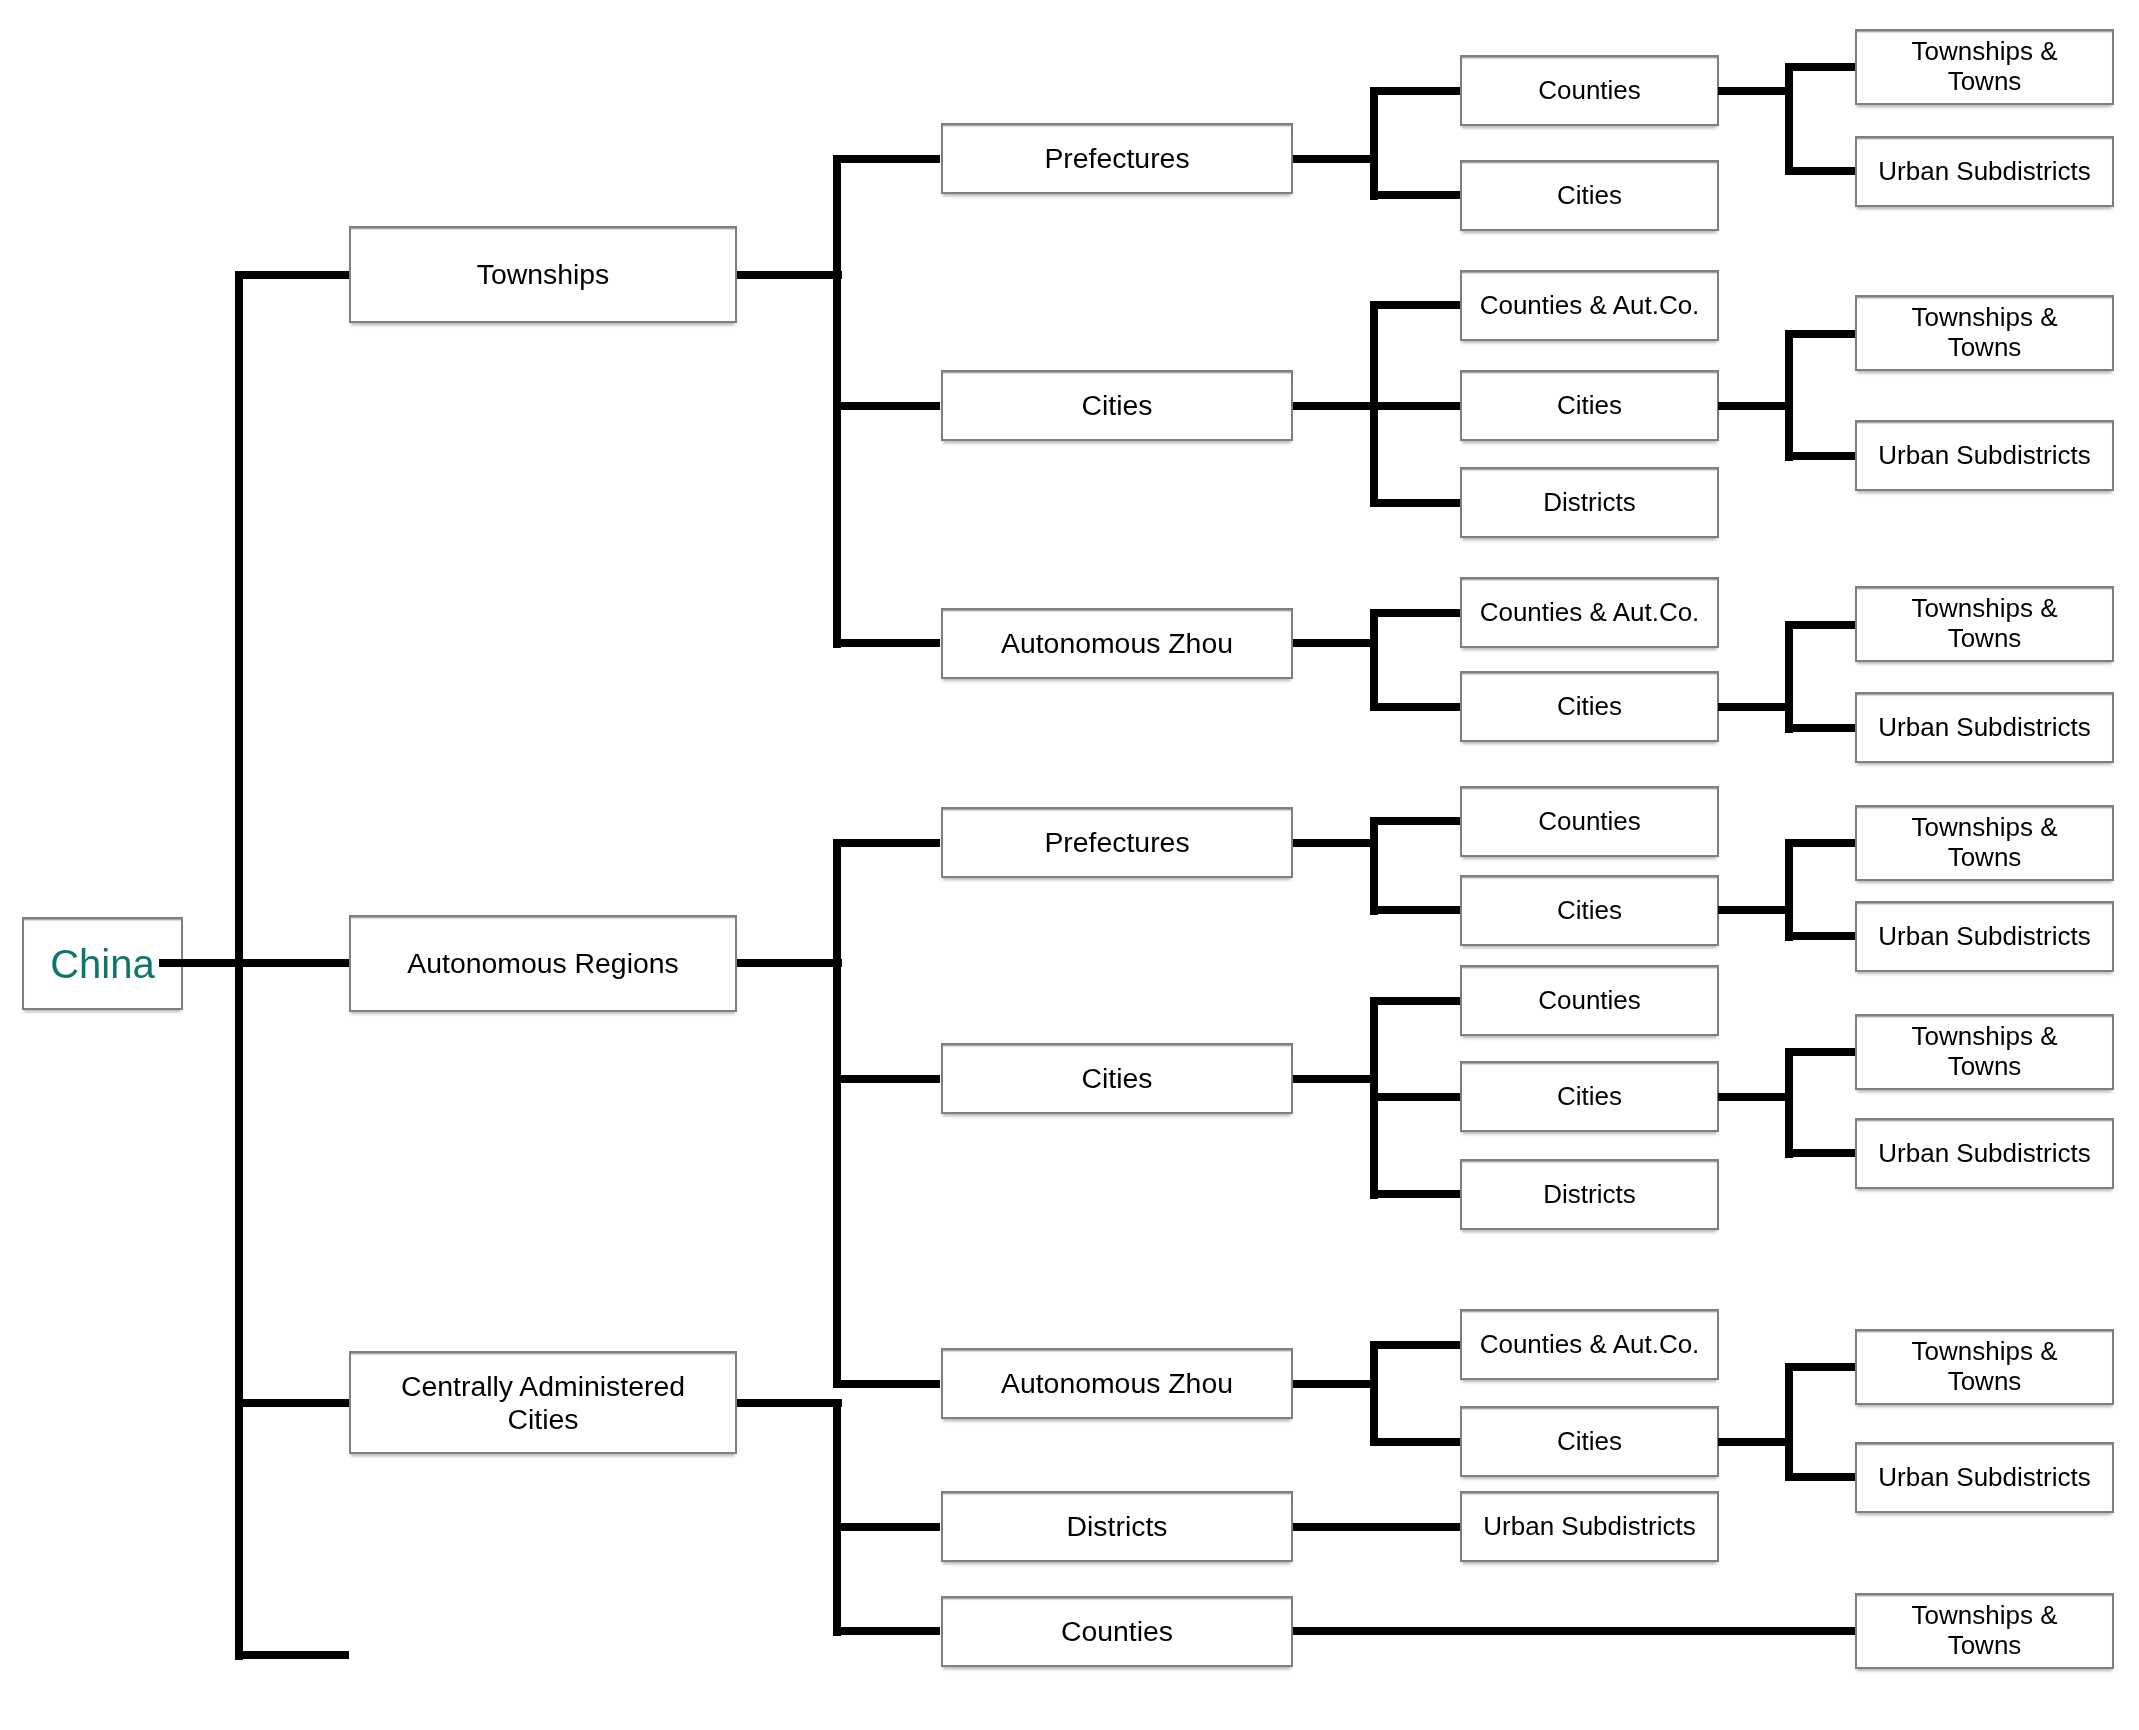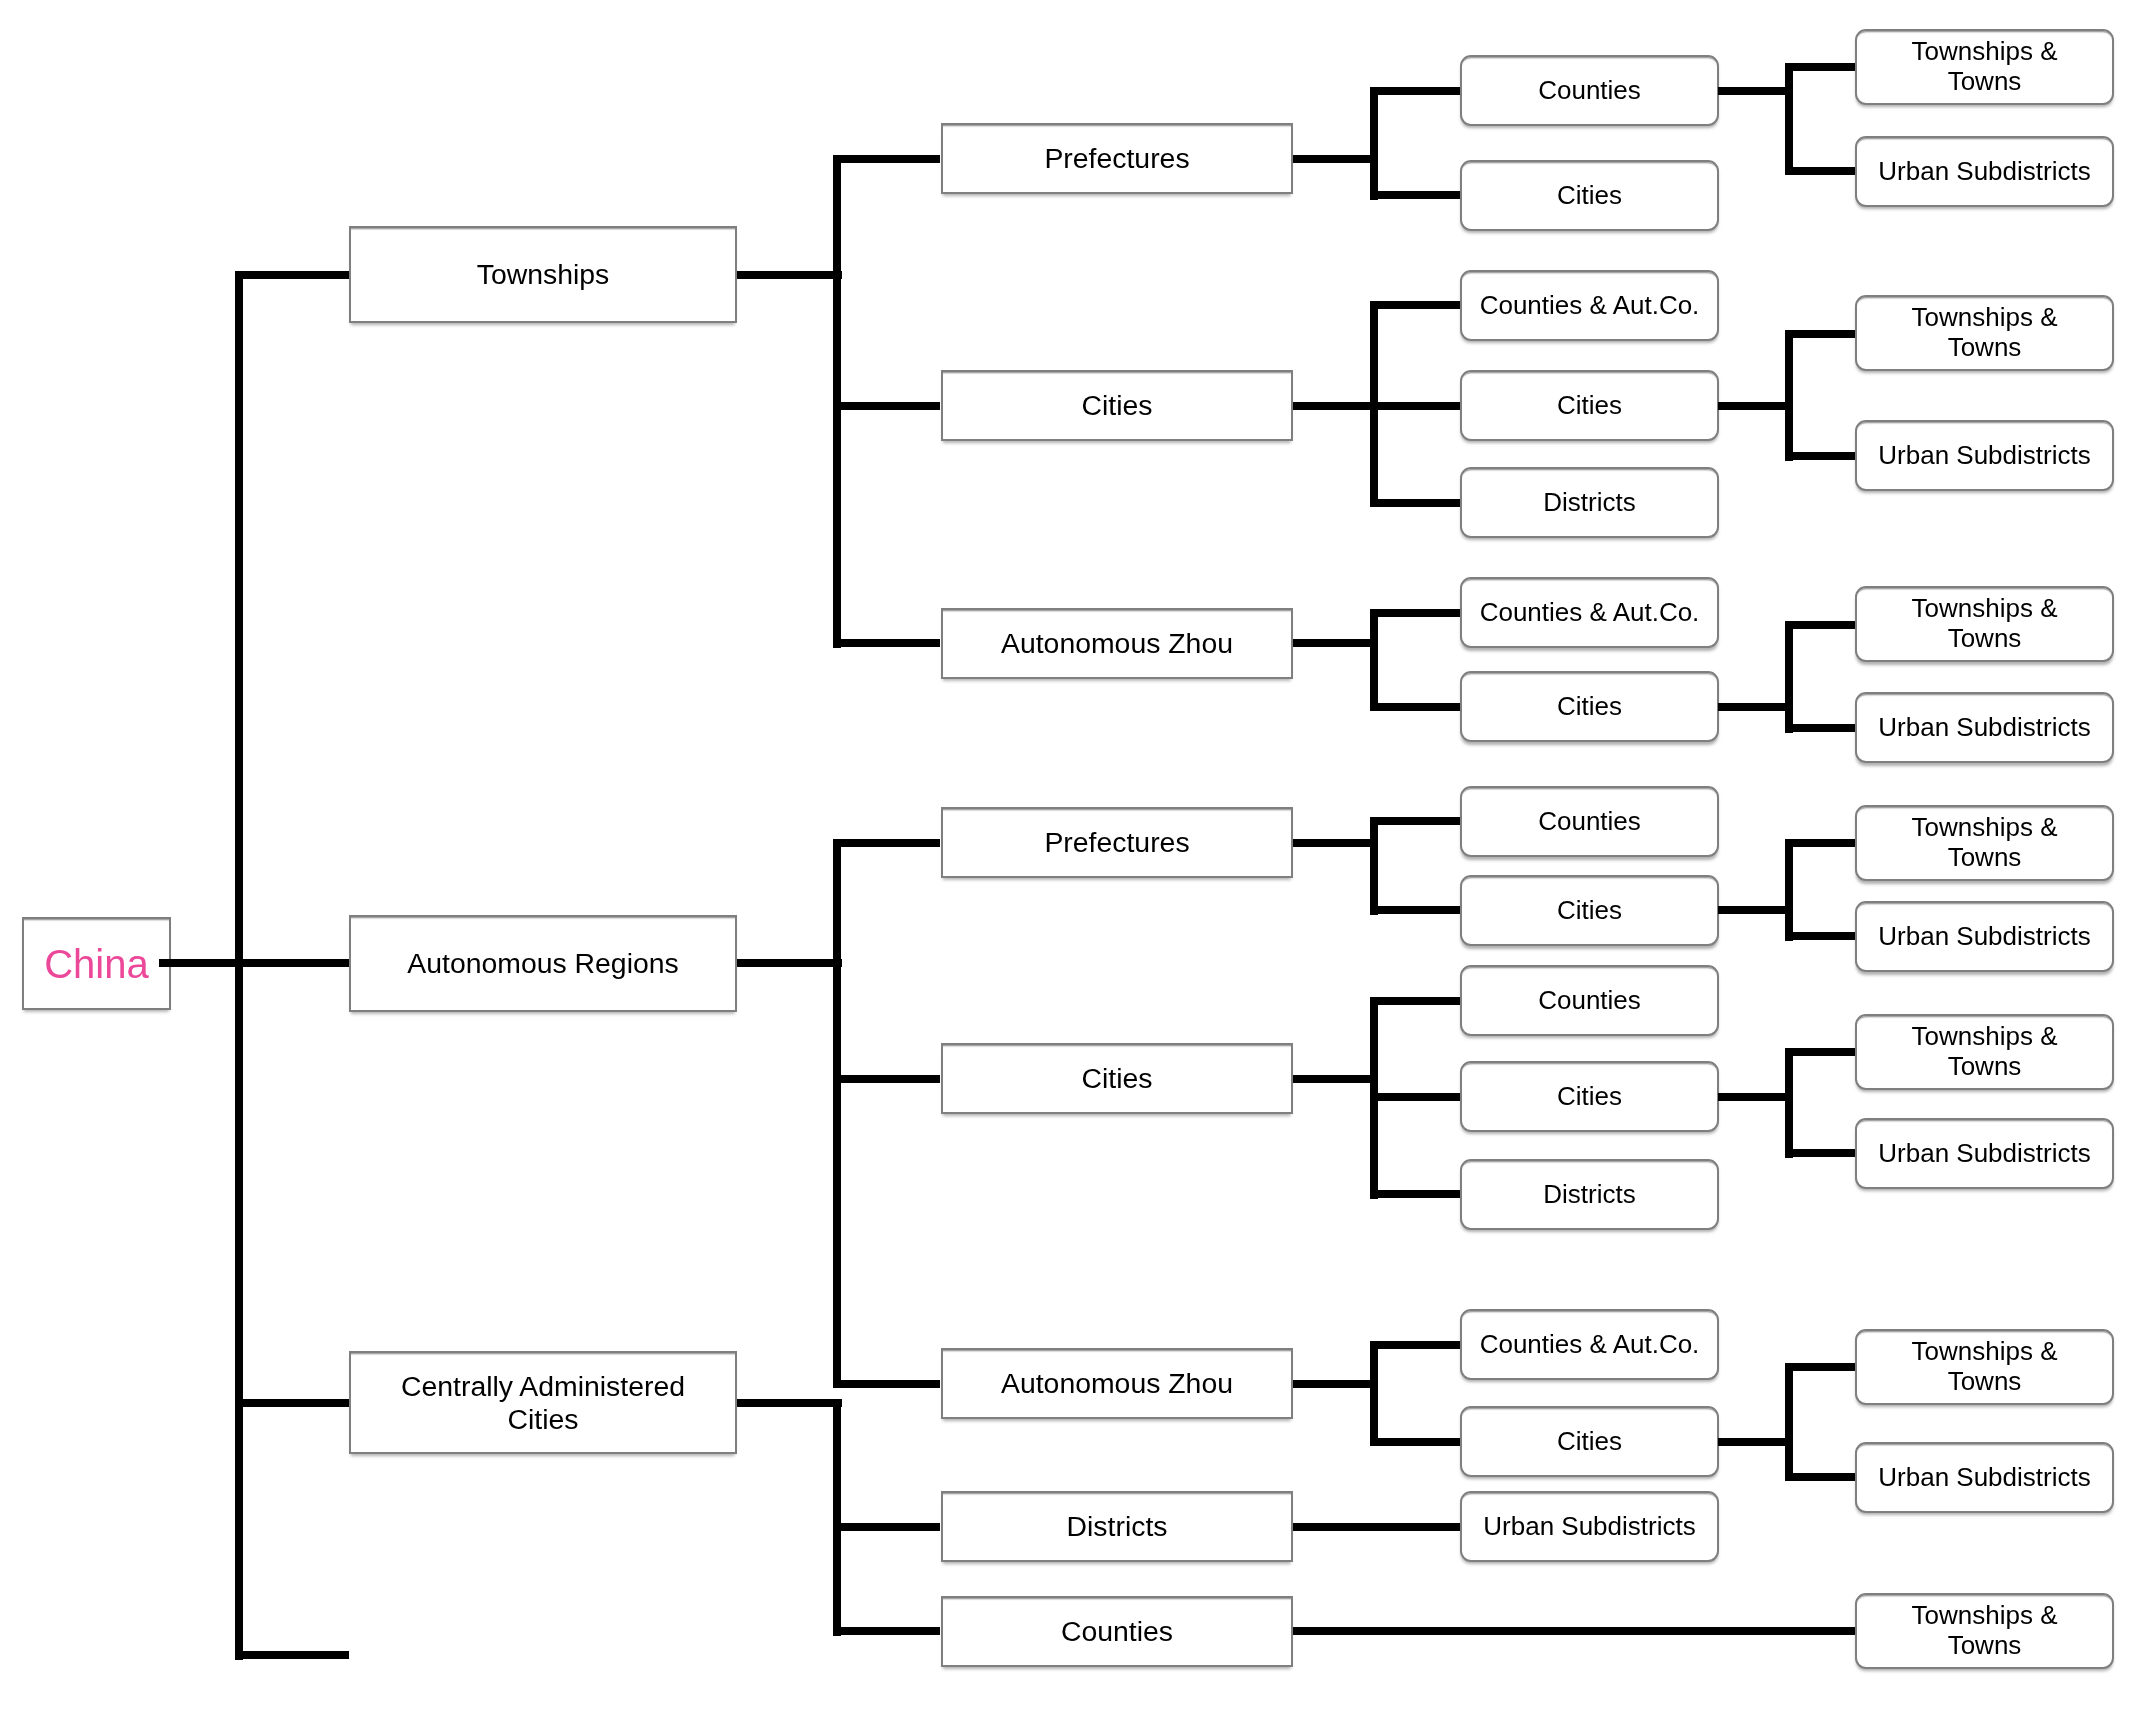--- a/index.html
+++ b/index.html
@@ -18,33 +18,33 @@
     border:2.6px solid #7f7f7f;
     box-shadow: inset 0 2.6px 1.3px -1.3px #9a9a9a, 0 3.9px 3.2px -1.9px #b0b0b0;
     display:flex;
     align-items:center;
     justify-content:center;
     text-align:center;
     white-space:pre-line;
     line-height:1.15;
     font-size:28.4px;
   }
-  .node.small{font-size:26px;border-radius:11px;}
+  .node.small{font-size:26px;}
   .node.big{font-size:40px;}
   .ln{
     position:absolute;
     background:#000000;
   }
 </style>
 </head>
 <body>
 
 <div id="canvas" style="background: rgb(255, 255, 255);">
 
-  <div class="node big" style="left: 22px; top: 917px; width: 149px; height: 93px; border-color: rgb(127, 127, 127); background: rgb(255, 255, 255); color: #ec4899;">China</div>
+  <div class="node big" style="left: 22px; top: 917px; width: 161px; height: 93px; border-color: rgb(127, 127, 127); background: rgb(255, 255, 255); color: #0f766e;">China</div>
 
   <div class="node" style="left: 349px; top: 226px; width: 388px; height: 97px; border-color: rgb(127, 127, 127); background: rgb(255, 255, 255); color: rgb(0, 0, 0);">Townships</div>
   <div class="node" style="left: 349px; top: 915px; width: 388px; height: 97px; border-color: rgb(127, 127, 127); background: rgb(255, 255, 255); color: rgb(0, 0, 0);">Autonomous Regions</div>
   <div class="node" style="left: 349px; top: 1351px; width: 388px; height: 103px; border-color: rgb(127, 127, 127); background: rgb(255, 255, 255); color: rgb(0, 0, 0);">Centrally Administered
 Cities</div>
 
   <div class="node" style="left: 941px; top: 123px; width: 352px; height: 71px; border-color: rgb(127, 127, 127); background: rgb(255, 255, 255); color: rgb(0, 0, 0);">Prefectures</div>
   <div class="node small" style="left: 1460px; top: 55px; width: 259px; height: 71px; border-color: rgb(127, 127, 127); background: rgb(255, 255, 255); color: rgb(0, 0, 0);">Counties</div>
   <div class="node small" style="left: 1460px; top: 160px; width: 259px; height: 71px; border-color: rgb(127, 127, 127); background: rgb(255, 255, 255); color: rgb(0, 0, 0);">Cities</div>
   <div class="node small" style="left: 1855px; top: 29px; width: 259px; height: 76px; border-color: rgb(127, 127, 127); background: rgb(255, 255, 255); color: rgb(0, 0, 0);">Townships &amp;

